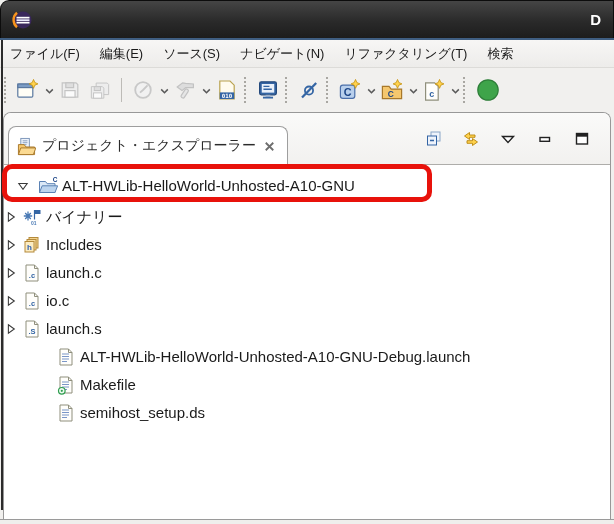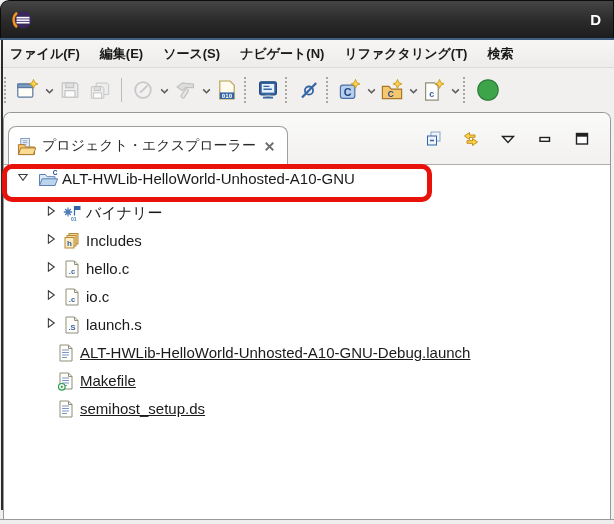--- a/index.html
+++ b/index.html
@@ -12,21 +12,21 @@
     background:linear-gradient(#454545,#2a2a2a 55%,#1d1d1d);
     border-radius:9px 0 0 0;border:1px solid #0c0c0c;border-bottom:none;
     display:flex;align-items:center;padding:0 10px;}
   .titlebar .logo{width:22px;height:22px;display:inline-flex;}
   .titlebar .title{flex:1;text-align:right;color:#ffffff;font-weight:bold;font-size:15px;padding-right:2px;}
   .titlebar-accent{position:absolute;left:0;top:38px;width:614px;height:2px;background:#3f5e82;}
 
   
   .menubar{position:absolute;left:0;top:40px;width:614px;height:28px;
     background:linear-gradient(#f7f6f5,#edecea);border-bottom:1px solid #dcdbd8;
-    display:flex;align-items:center;gap:20px;padding:0 0 0 10px;white-space:nowrap;font-weight:bold;}
+    display:flex;align-items:center;gap:20px;padding:0 0 0 10px;white-space:nowrap;}
   .menubar .menu-item{font-size:13px;color:#1a1a1a;cursor:default;}
 
   
   .toolbar{position:absolute;left:0;top:68px;width:614px;height:44px;background:#f1f0ee;
     display:flex;align-items:center;padding-left:2px;overflow:hidden;}
   .grip{width:5px;height:26px;border-left:2px dotted #a9a7a2;margin:0 4px 0 2px;}
   .tb-group{display:flex;align-items:center;}
   .tb-btn{display:flex;align-items:center;border:none;background:transparent;padding:2px;margin:0 1px;cursor:default;}
   .tb-btn .ic{width:24px;height:24px;display:inline-flex;}
   .tb-btn .ic svg{width:24px;height:24px;}
@@ -47,24 +47,24 @@
     background:#ffffff;border:1px solid #9e9e9e;border-bottom:none;border-radius:8px 8px 0 0;
     position:relative;top:1px;font-family:Liberation Serif, serif;}
   .tab .tab-icon{width:19px;height:19px;display:inline-flex;}
   .tab .tab-label{font-size:14px;color:#2b2b2b;}
   .tab .tab-close{width:15px;height:15px;display:inline-flex;cursor:pointer;}
   .view-tools{position:absolute;right:18px;top:0;height:52px;display:flex;align-items:center;gap:17px;}
   .view-tools .vt{width:20px;height:20px;display:inline-flex;cursor:pointer;}
 
   
   .tree{padding-top:4px;background:#fff;}
-  .trow{display:flex;align-items:flex-start;height:28px;font-size:15px;color:#1a1a1a;white-space:nowrap;cursor:default;}
+  .trow{display:flex;align-items:center;height:28px;font-size:15px;color:#1a1a1a;white-space:nowrap;cursor:default;}
   .trow.root{height:34px;padding-left:12px;}
-  .trow.child-exp{padding-left:40px;}
-  .trow.child-file{padding-left:52px;text-decoration:underline;}
+  .trow.child-exp{}
+  .trow.child-file{padding-left:52px;}
   .expander{width:22px;height:16px;display:inline-flex;align-items:center;flex:0 0 auto;}
   .trow.child-exp .expander{width:18px;}
   .titem-icon{width:20px;height:20px;display:inline-flex;align-items:center;margin-right:4px;flex:0 0 auto;}
   .titem-icon svg{width:20px;height:20px;}
   .tlabel{line-height:20px;}
 
   
   .annotation{position:absolute;left:2px;top:164px;width:430px;height:38px;
     border:5px solid #e8120b;border-radius:10px;pointer-events:none;z-index:5;}
 </style>
@@ -363,21 +363,21 @@
               <path d="M5 3.2 L11.8 8 5 12.8z" fill="#ffffff" stroke="#3a3a3a" stroke-width="1.2"></path>
             </svg>
           </span>
           <span class="titem-icon">
             <svg viewBox="0 0 18 20">
               <path d="M3 2 h8.5 l3.5 3.5 V18 H3z" fill="#fffefb" stroke="#8f8f7c"></path>
               <path d="M11.5 2 v3.5 h3.5" fill="none" stroke="#8f8f7c"></path>
               <text x="9" y="15" font-size="7.5" font-weight="bold" fill="#3465a4" text-anchor="middle">.c</text>
             </svg>
           </span>
-          <span class="tlabel">hello.c</span>
+          <span class="tlabel">launch.c</span>
         </div>
         <div class="trow child-exp">
           <span class="expander">
             <svg viewBox="0 0 16 16" width="14" height="14">
               <path d="M5 3.2 L11.8 8 5 12.8z" fill="#ffffff" stroke="#3a3a3a" stroke-width="1.2"></path>
             </svg>
           </span>
           <span class="titem-icon">
             <svg viewBox="0 0 18 20">
               <path d="M3 2 h8.5 l3.5 3.5 V18 H3z" fill="#fffefb" stroke="#8f8f7c"></path>

